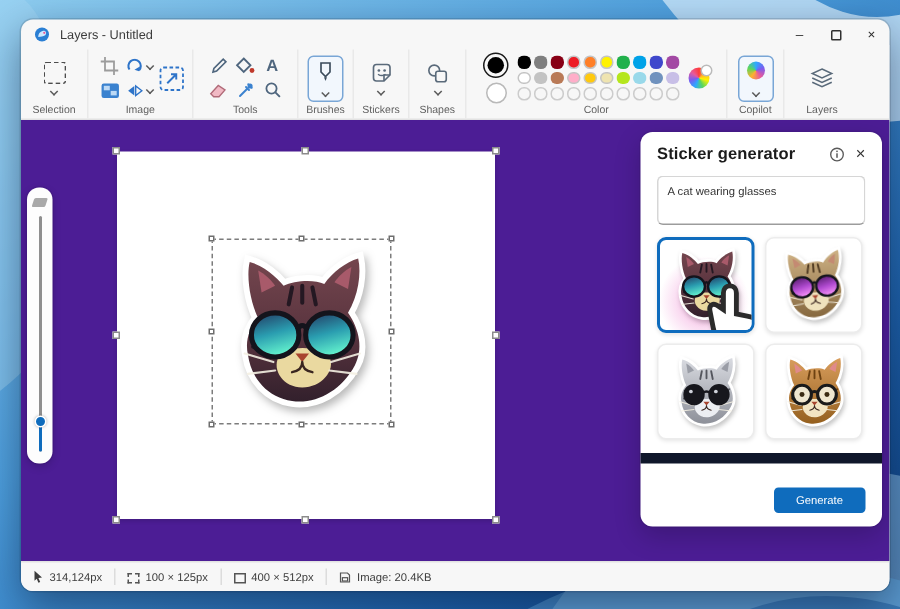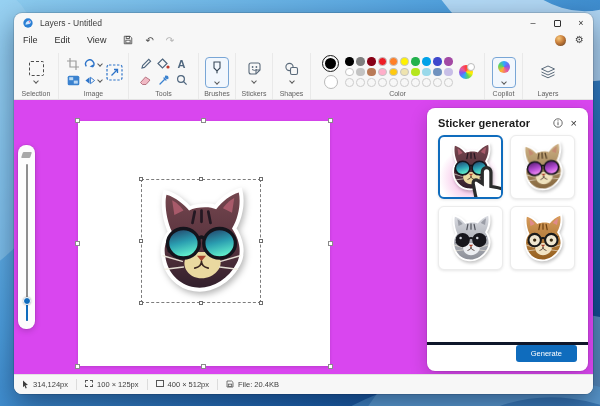--- a/index.html
+++ b/index.html
@@ -54,21 +54,21 @@
   .big-sel{width:17px;height:17px;border-radius:50%;border:1.5px solid #1a1a1a;display:flex;align-items:center;justify-content:center;}
   .big-sel .fgdot{width:11px;height:11px;border-radius:50%;}
   .big-bg{width:14px;height:14px;border-radius:50%;border:1px solid #b9b9b9;}
   .pgrid{display:flex;flex-direction:column;gap:2px;}
   .prow{display:flex;gap:2.5px;}
   .pdot{width:8.5px;height:8.5px;border-radius:50%;display:inline-block;border:1px solid transparent;}
   .pdot.lt{border-color:#c4c4c4;}
   .pdot.empty{background:transparent;border:1px solid #cccccc;}
 
   
-  .content{position:relative;flex:1;background:#d946ef;overflow:hidden;}
+  .content{position:relative;flex:1;background:#4c1d95;overflow:hidden;}
 
   .canvas{position:absolute;left:64px;top:21px;width:252px;height:245px;background:#fff;box-shadow:0 1px 3px rgba(0,0,0,.14);}
   .handle{position:absolute;width:5px;height:5px;background:#fff;border:1px solid #8b8b8b;}
   .selection{position:absolute;left:63px;top:58px;width:120px;height:124px;border:1px dashed #7c7c7c;}
   .shandle{position:absolute;width:4px;height:4px;background:#fff;border:1px solid #6e6e6e;}
 
   .canvas-cat{position:absolute;left:3px;top:2px;width:113px;height:118px;filter:drop-shadow(2px 3px 3px rgba(0,0,0,.28));}
 
   
   .lslider{position:absolute;left:4px;top:45px;width:17px;height:184px;background:#fdfdfd;border-radius:8px;
@@ -86,27 +86,27 @@
   .panel-head-ico{margin-left:auto;display:flex;align-items:center;gap:8px;}
   .panel-x{font-size:11px;color:#333;line-height:1;}
   .prompt-box{margin:2px 11px 8px;height:33px;border:1px solid #d6d6d6;border-bottom-color:#9c9c9c;border-radius:4px;
     font-size:7.5px;color:#333;padding:5px 6px;background:#fff;}
   .thumb-grid{display:grid;grid-template-columns:65px 65px;grid-auto-rows:64px;gap:7px;padding:0 11px;}
   .thumb{background:#fff;border:1px solid #ececec;border-radius:6px;box-shadow:0 1px 3px rgba(0,0,0,.10);position:relative;display:flex;align-items:center;justify-content:center;overflow:hidden;}
   .thumb.selected{border:2px solid #0f6cbd;}
   .thumb svg{width:52px;height:54px;filter:drop-shadow(1px 2px 1.5px rgba(0,0,0,.22));}
   .glow{position:absolute;inset:0;background:radial-gradient(circle at 48% 68%,rgba(233,94,193,.55) 0%,rgba(233,94,193,0) 58%);}
   .hand-cursor{position:absolute;left:26px;top:27px;width:13px;height:15px;}
-  .panel-footer{margin-top:auto;border-top:3px solid #0f172a;padding:0 11px 9px;display:flex;}
+  .panel-footer{margin-top:auto;border-top:7px solid #0f172a;padding:16px 11px 9px;display:flex;}
   .generate-btn{margin-left:auto;background:#0f6cbd;color:#fff;font-size:7.5px;border:none;border-radius:3px;padding:4px 15px;font-family:inherit;}
 
   
   .statusbar{height:20px;flex:none;background:#f7f7f7;border-top:1px solid #e2e2e2;display:flex;align-items:center;
     font-size:7.5px;color:#3d3d3d;padding:0 8px;}
-  .sb-item{display:flex;align-items:flex-start;gap:4px;padding:0 8px;}
+  .sb-item{display:flex;align-items:flex-end;gap:4px;padding:0 8px;}
   .sb-sep{width:1px;height:11px;background:#dcdcdc;}
   .sb-right{margin-left:auto;display:flex;align-items:center;gap:7px;}
   .sb-box{width:8px;height:7px;border:1px solid #555;}
   .sb-box.dash{border-style:dashed;}
   .zoom-select{display:flex;align-items:center;gap:4px;border:1px solid #c9c9c9;border-radius:3px;padding:1.5px 5px;background:#fdfdfd;}
   .ztrack{position:relative;width:62px;height:2px;background:#9a9a9a;border-radius:1px;}
   .zfill{position:absolute;left:0;top:0;height:2px;width:23px;background:#0f6cbd;}
   .zthumb{position:absolute;left:20px;top:-3px;width:8px;height:8px;border-radius:50%;background:#0f6cbd;}
 </style>
 </head>
@@ -194,38 +194,20 @@
       <span class="title-text">Layers - Untitled</span>
       <div class="win-controls">
         <div class="win-btn">–</div>
         <div class="win-btn">
             <span class="maxbox"></span>
           </div>
         <div class="win-btn">×</div>
       </div>
     </div>
 
-    <div class="menubar">
-      <span class="menu-item">File</span>
-      <span class="menu-item">Edit</span>
-      <span class="menu-item">View</span>
-      <span class="mb-ico">
-        <svg width="10" height="10" viewBox="0 0 12 12">
-          <path d="M1.5,1.5 h7 l2,2 v7 h-9 Z" fill="none" stroke="#4a4a4a" stroke-width="1"></path>
-          <rect x="3.4" y="6.2" width="5.2" height="3.3" fill="none" stroke="#4a4a4a" stroke-width="1"></rect>
-          <rect x="3.8" y="1.8" width="4" height="2.4" fill="none" stroke="#4a4a4a" stroke-width="1"></rect>
-        </svg>
-      </span>
-      <span class="mb-ico undo-redo" style="color:#4a4a4a">↶</span>
-      <span class="mb-ico undo-redo disabled">↷</span>
-      <div class="menubar-right">
-        <span class="avatar"></span>
-        <span class="gear">⚙</span>
-      </div>
-    </div>
 
     <div class="toolbar">
 
       <div class="tgroup" style="width:45px">
         <div class="ticons">
             <div class="vstack">
           <span class="sel-ico"></span>
           <span class="chev"></span>
         </div>
           </div>
@@ -460,20 +442,21 @@
           <span class="panel-title">Sticker generator</span>
           <span class="panel-head-ico">
             <svg width="10" height="10" viewBox="0 0 10 10">
               <circle cx="5" cy="5" r="4.2" fill="none" stroke="#5a5a5a" stroke-width="0.9"></circle>
               <rect x="4.5" y="4.2" width="1" height="3" fill="#5a5a5a"></rect>
                 <rect x="4.5" y="2.4" width="1" height="1" fill="#5a5a5a"></rect>
             </svg>
             <span class="panel-x">×</span>
           </span>
         </div>
+        <div class="prompt-box">A cat wearing glasses</div>
 
         <div class="thumb-grid">
           <div class="thumb selected">
             <span class="glow"></span>
             <svg viewBox="0 0 100 96">
               <use href="#catHead" fill="url(#furA)" stroke="#ffffff" stroke-width="7" paint-order="stroke"></use>
               <path d="M24,12 C28,14 32,18 34,21 L26,25 Z" fill="#a85a6a"></path>
               <path d="M79,10 C75,12 71,16 69,19 L77,23 Z" fill="#a85a6a"></path>
               <use href="#catFace" stroke="#241822"></use>
               <g style="fill:#ead9a0">
@@ -549,18 +532,18 @@
       <div class="sb-item">
         <span class="sb-box"></span>
         <span>400 × 512px</span>
       </div>
       <span class="sb-sep"></span>
       <div class="sb-item">
         <svg width="8" height="8" viewBox="0 0 12 12">
           <path d="M1.5,1.5 h7 l2,2 v7 h-9 Z" fill="none" stroke="#555" stroke-width="1.2"></path>
           <rect x="3.4" y="6.2" width="5.2" height="3.3" fill="none" stroke="#555" stroke-width="1.2"></rect>
         </svg>
-        <span>File: 20.4KB</span>
+        <span>Image: 20.4KB</span>
       </div>
 
     </div>
   </div>
 </div>
 
 </body></html>

